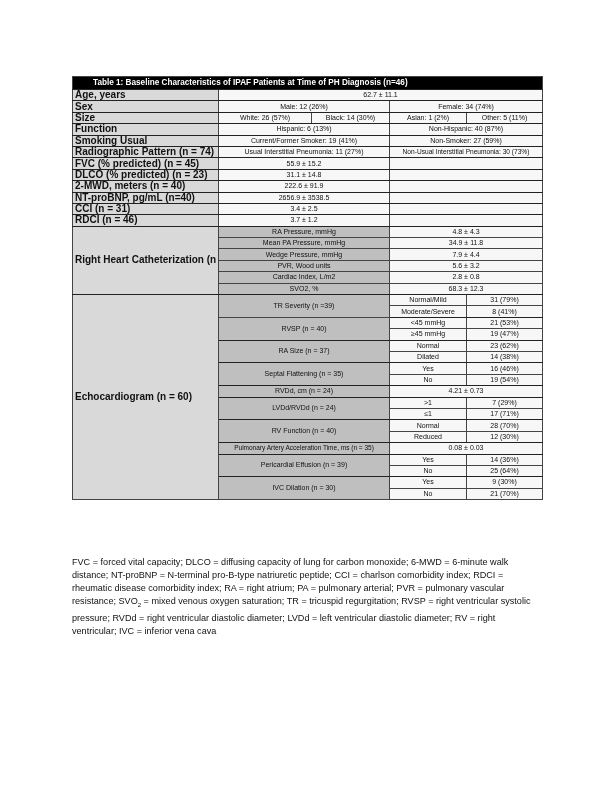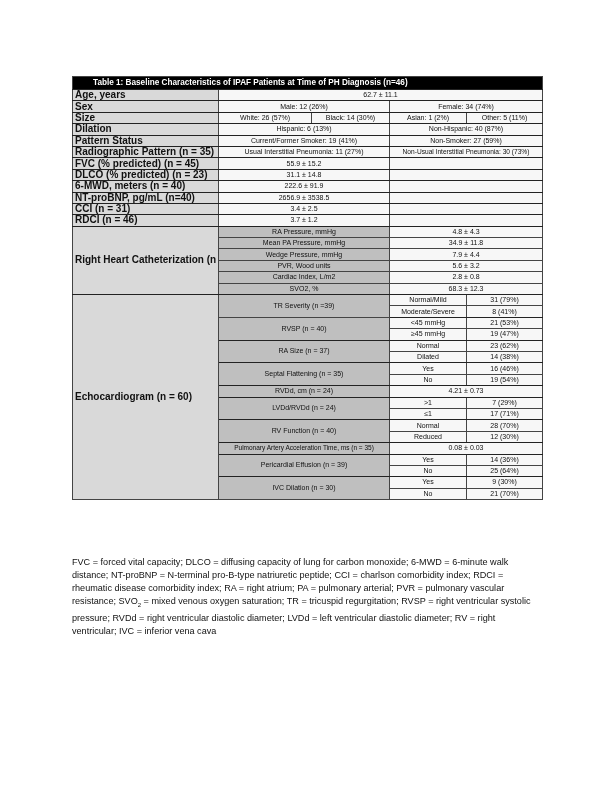--- a/index.html
+++ b/index.html
@@ -39,46 +39,46 @@
     <td class="val" colspan="2">Female: 34 (74%)</td>
   </tr>
   <tr class="thick">
     <td class="lbl">Size</td>
     <td class="val">White: 26 (57%)</td>
     <td class="val">Black: 14 (30%)</td>
     <td class="val">Asian: 1 (2%)</td>
     <td class="val">Other: 5 (11%)</td>
   </tr>
   <tr class="thick">
-    <td class="lbl">Dilation</td>
+    <td class="lbl">Function</td>
     <td class="val" colspan="2">Hispanic: 6 (13%)</td>
     <td class="val" colspan="2">Non-Hispanic: 40 (87%)</td>
   </tr>
   <tr class="thick">
-    <td class="lbl">Pattern Status</td>
+    <td class="lbl">Smoking Usual</td>
     <td class="val" colspan="2">Current/Former Smoker: 19 (41%)</td>
     <td class="val" colspan="2">Non-Smoker: 27 (59%)</td>
   </tr>
   <tr class="thick">
-    <td class="lbl">Radiographic Pattern (n = 35)</td>
+    <td class="lbl">Radiographic Pattern (n = 74)</td>
     <td class="val" colspan="2">Usual Interstitial Pneumonia: 11 (27%)</td>
     <td class="val" colspan="2" style="font-size:6.6px">Non-Usual Interstitial Pneumonia: 30 (73%)</td>
   </tr>
   <tr class="thick">
     <td class="lbl">FVC (% predicted) (n = 45)</td>
     <td class="val" colspan="2">55.9 ± 15.2</td>
     <td class="val" colspan="2"></td>
   </tr>
   <tr class="thick">
     <td class="lbl">DLCO (% predicted) (n = 23)</td>
     <td class="val" colspan="2">31.1 ± 14.8</td>
     <td class="val" colspan="2"></td>
   </tr>
   <tr class="thick">
-    <td class="lbl">6-MWD, meters (n = 40)</td>
+    <td class="lbl">2-MWD, meters (n = 40)</td>
     <td class="val" colspan="2">222.6 ± 91.9</td>
     <td class="val" colspan="2"></td>
   </tr>
   <tr class="thick">
     <td class="lbl">NT-proBNP, pg/mL (n=40)</td>
     <td class="val" colspan="2">2656.9 ± 3538.5</td>
     <td class="val" colspan="2"></td>
   </tr>
   <tr class="thick">
     <td class="lbl">CCI (n = 31)</td>

